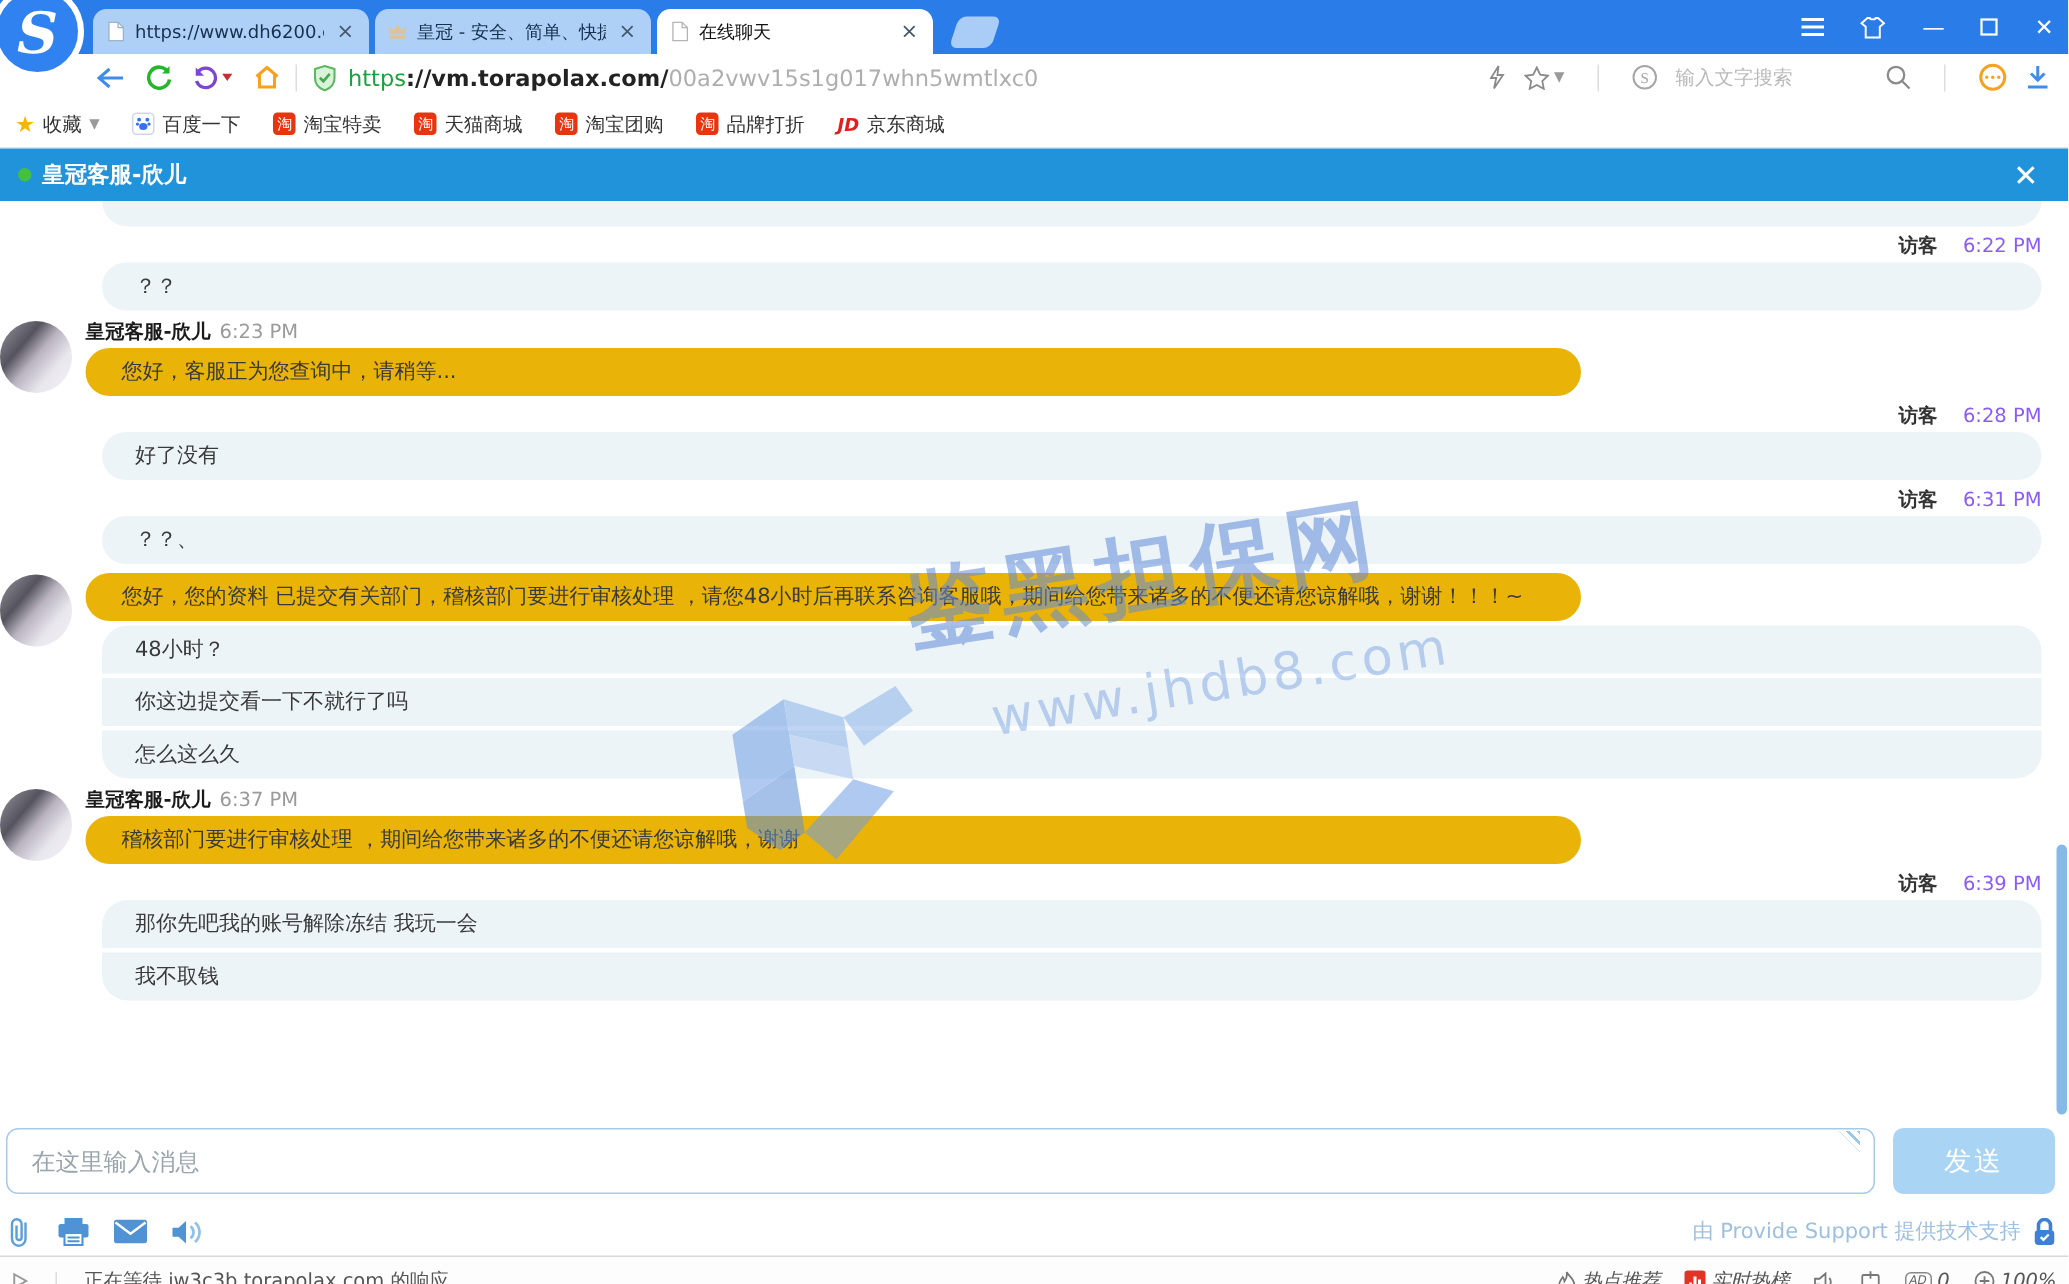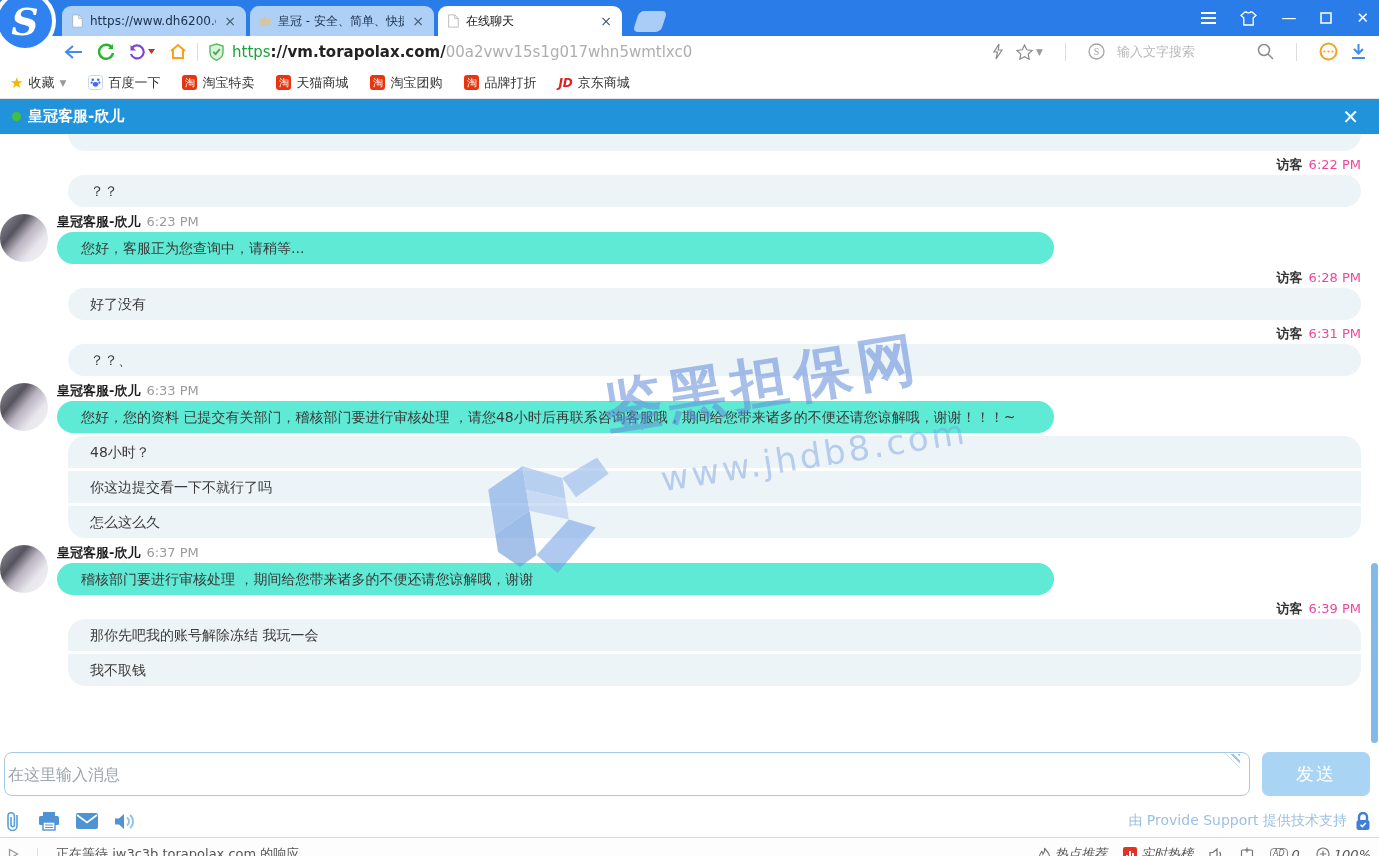--- a/index.html
+++ b/index.html
@@ -61,44 +61,44 @@
   .chat-area { position:absolute; top:134px; left:0; right:0; height:615px; background:#fff; overflow:hidden; }
   .bubble { height:32px; line-height:32px; font-size:14px; color:#3a3a3a; padding:0 24px;
     margin-bottom:3px; overflow:hidden; white-space:nowrap; }
   .v-bubble { margin-left:68px; width:1293px; background:#edf4f8; border-radius:17px; padding-left:22px; }
   .v-bubble.pos-first { border-radius:17px 17px 0 0; }
   .v-bubble.pos-mid { border-radius:0; }
   .v-bubble.pos-last { border-radius:0 0 17px 17px; }
   .v-bubble.partial { height:17px; border-radius:0 0 17px 17px; margin-bottom:0; }
   .meta-row { margin:5px 0 2px; width:1361px; text-align:right; font-size:13px; height:17px; line-height:17px; }
   .meta-visitor { color:#333; font-weight:bold; }
-  .meta-time { color:#ec4899; margin-left:6px; }
+  .meta-time { color:#8b5cf6; margin-left:17px; }
   .agent-block { position:relative; margin-top:6px; padding-left:57px; }
   .agent-avatar { position:absolute; left:0; top:1px; width:48px; height:48px; border-radius:50%;
     background:linear-gradient(130deg,#9a97a0 0%,#55535e 32%,#b9b3c0 50%,#e9e7ee 72%,#f4f2f6 100%); }
   .agent-head { height:17px; line-height:17px; font-size:13px; margin-bottom:2px; }
   .agent-name { color:#1a1a1a; font-weight:bold; }
   .agent-time { color:#9a9a9a; margin-left:6px; }
-  .a-bubble { width:997px; background:#5eead4; border-radius:17px; }
+  .a-bubble { width:997px; background:#eab308; border-radius:17px; }
 
   
   .watermark { position:absolute; left:478px; top:206px; width:640px; height:280px;
     transform:rotate(-9deg); pointer-events:none; z-index:3; }
   .wm-title { position:absolute; left:140px; top:0; font-size:58px; font-weight:bold; letter-spacing:6px;
     color:rgba(96,138,216,0.55); }
   .wm-url { position:absolute; left:185px; top:98px; font-size:34px; letter-spacing:3px;
     color:rgba(120,160,225,0.48); }
   .wm-logo { position:absolute; left:5px; top:55px; }
 
   
   .scroll-thumb { position:absolute; right:1px; top:429px; width:7px; height:180px; background:#85bae8; border-radius:4px; }
 
   
   .composer { position:absolute; top:752px; left:4px; right:9px; height:44px; display:flex; gap:12px; }
-  .msg-input { flex:1; height:44px; border:1px solid #a6cbe9; border-radius:8px; padding:0 3px;
+  .msg-input { flex:1; height:44px; border:1px solid #a6cbe9; border-radius:8px; padding:0 16px;
     font-size:16px; color:#333; outline:none; font-family:inherit; }
   .msg-input::placeholder { color:#9aa5ad; }
   .grip { position:absolute; right:130px; top:2px; width:14px; height:14px;
     background:repeating-linear-gradient(45deg, transparent 0 3px, #9cc6e8 3px 5px);
     clip-path:polygon(100% 0, 0 0, 100% 100%); }
   .send-btn { width:108px; height:44px; background:#a9d4f3; border:none; border-radius:7px;
     color:#fff; font-size:18px; letter-spacing:2px; }
 
   .tools-row { position:absolute; top:808px; left:4px; right:8px; height:26px; display:flex; align-items:center; gap:16px; }
   .powered { margin-left:auto; display:flex; align-items:flex-start; gap:8px; font-size:14px; color:#9dc0e2; }
@@ -326,21 +326,20 @@
     </div>
     <div class="bubble v-bubble">好了没有</div>
 
     <div class="meta-row">
       <span class="meta-visitor">访客</span><span class="meta-time">6:31 PM</span>
     </div>
     <div class="bubble v-bubble">？？、</div>
 
     <div class="agent-block">
       <span class="agent-avatar"></span>
-      <div class="agent-head"><span class="agent-name">皇冠客服-欣儿</span><span class="agent-time">6:33 PM</span></div>
       <div class="bubble a-bubble">您好，您的资料 已提交有关部门，稽核部门要进行审核处理 ，请您48小时后再联系咨询客服哦，期间给您带来诸多的不便还请您谅解哦，谢谢！！！~</div>
     </div>
 
     <div class="bubble v-bubble pos-first">48小时？</div>
     <div class="bubble v-bubble pos-mid">你这边提交看一下不就行了吗</div>
     <div class="bubble v-bubble pos-last">怎么这么久</div>
 
     <div class="agent-block">
       <span class="agent-avatar"></span>
       <div class="agent-head"><span class="agent-name">皇冠客服-欣儿</span><span class="agent-time">6:37 PM</span></div>

